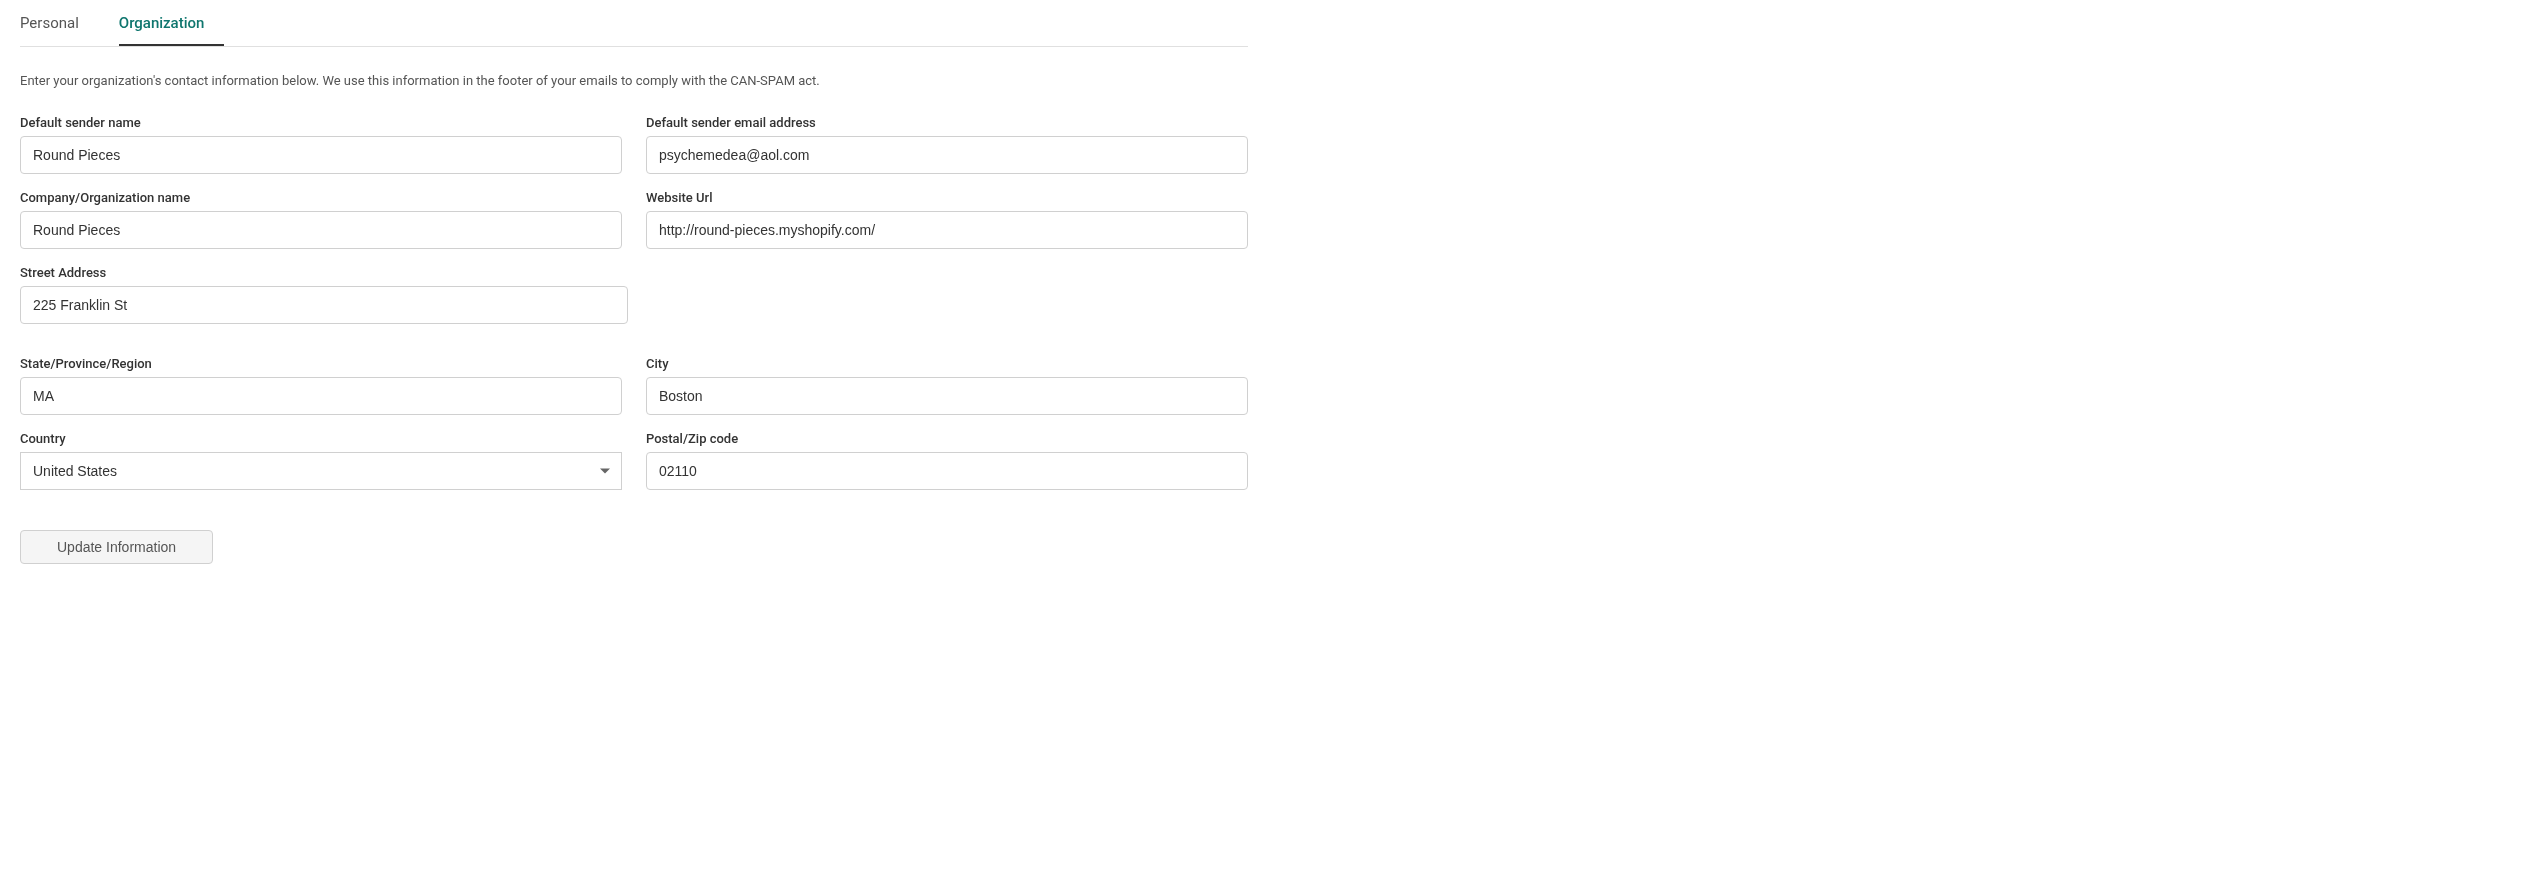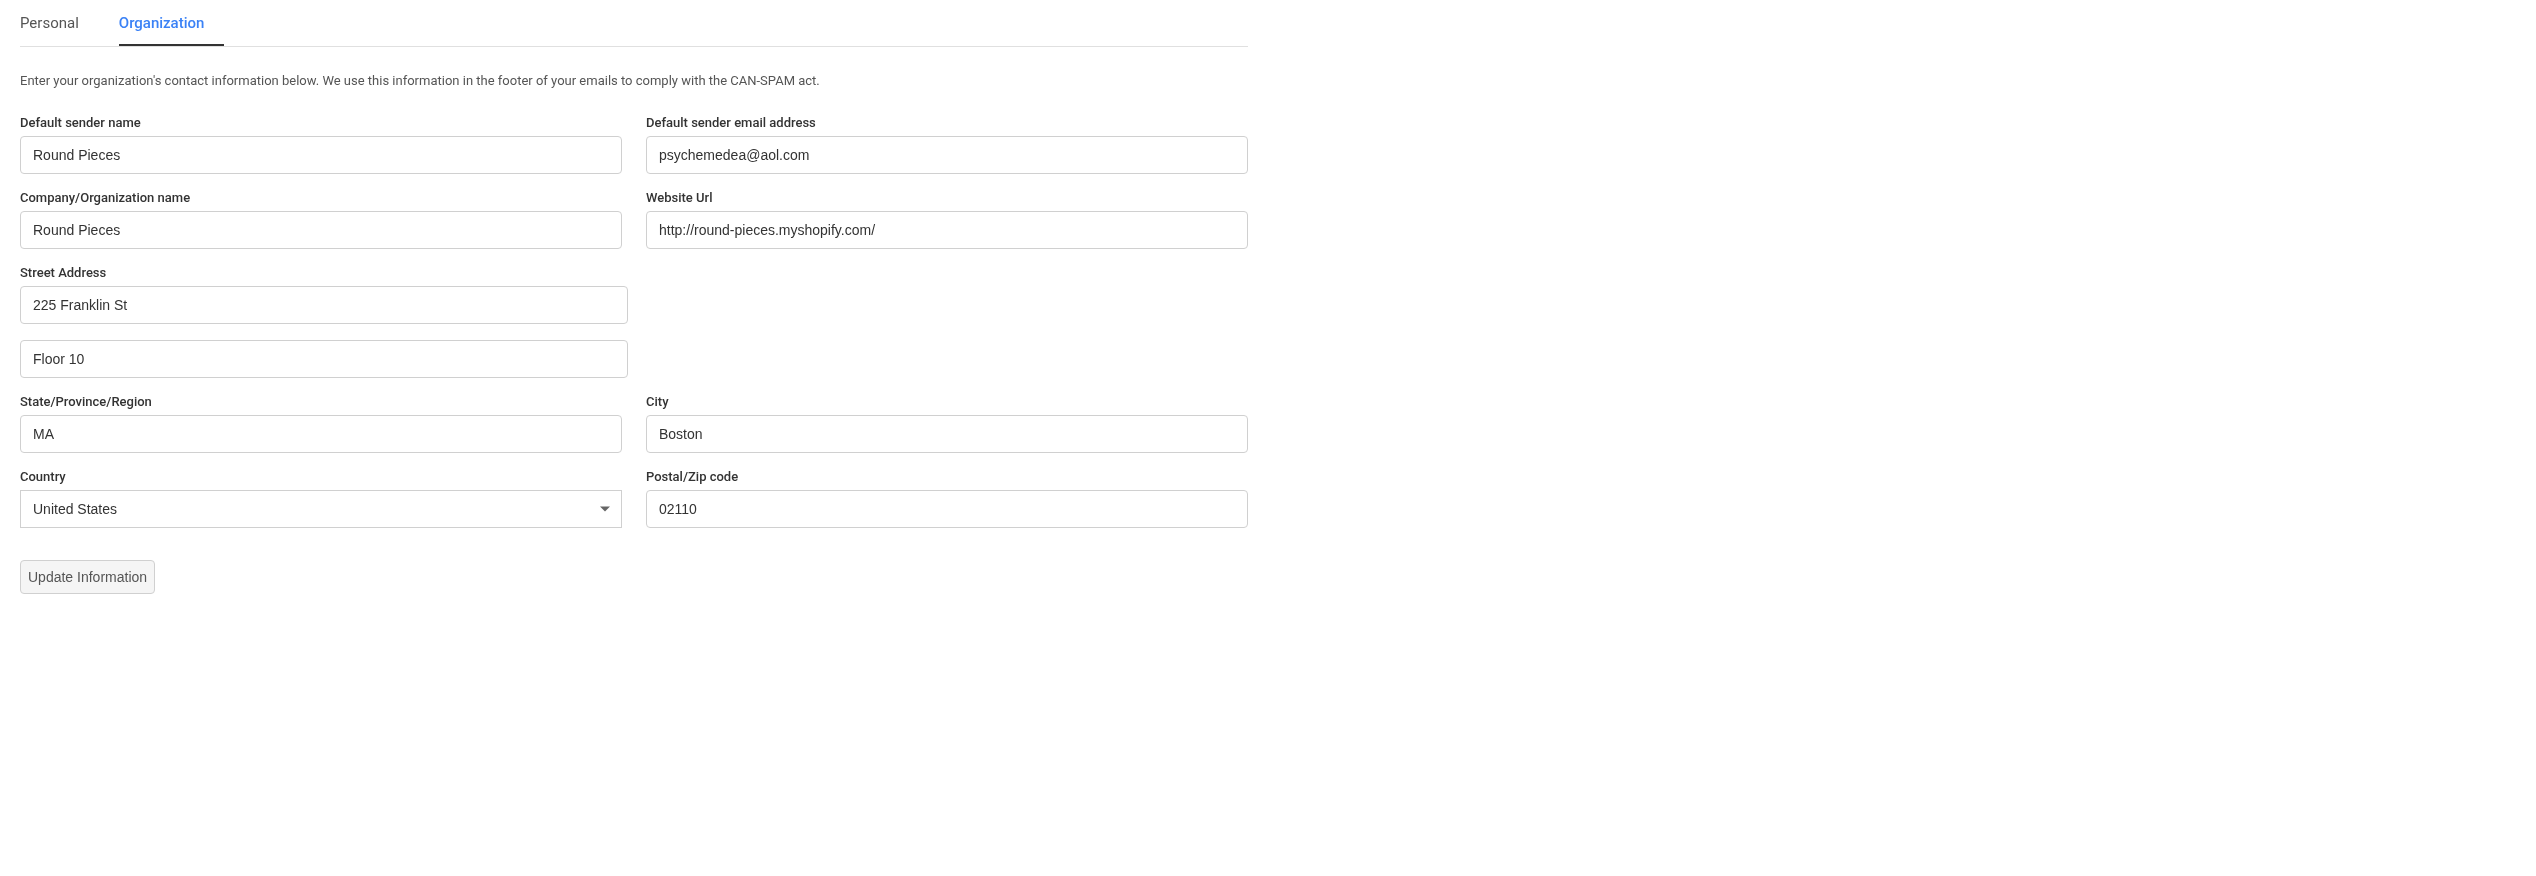--- a/index.html
+++ b/index.html
@@ -33,21 +33,21 @@
       font-size: 15px;
       color: #555;
       cursor: pointer;
       border-bottom: 2px solid transparent;
       position: relative;
       top: 0;
       text-decoration: none;
     }
 
     .tab.active {
-      color: #3b82f6;
+      color: #0f766e;
       border-bottom: 2px solid #333;
       font-weight: 500;
     }
 
     
     .description {
       font-size: 13px;
       color: #555;
       margin-bottom: 24px;
       line-height: 1.5;
@@ -128,22 +128,22 @@
     .address-left {
       flex: 1;
     }
 
     .address-right {
       flex: 1;
     }
 
     
     .btn-update {
-      margin-top: 16px;
-      padding: 8px 7px;
+      margin-top: 24px;
+      padding: 8px 36px;
       background: #f5f5f5;
       border: 1px solid #d0d0d0;
       border-radius: 4px;
       font-size: 14px;
       color: #555;
       cursor: pointer;
     }
   </style>
 </head>
 <body>
@@ -191,25 +191,20 @@
         <input type="text" value="225 Franklin St" style="">
       </div>
     </div>
     <div class="address-right">
       
     </div>
   </div>
 
   
   <div class="address-row">
-    <div class="address-left">
-      <div class="form-group">
-        <input type="text" value="Floor 10" style="">
-      </div>
-    </div>
     <div class="address-right">
       
     </div>
   </div>
 
   
   <div class="form-row">
     <div class="form-group">
       <label>State/Province/Region</label>
       <input type="text" value="MA" style="">

